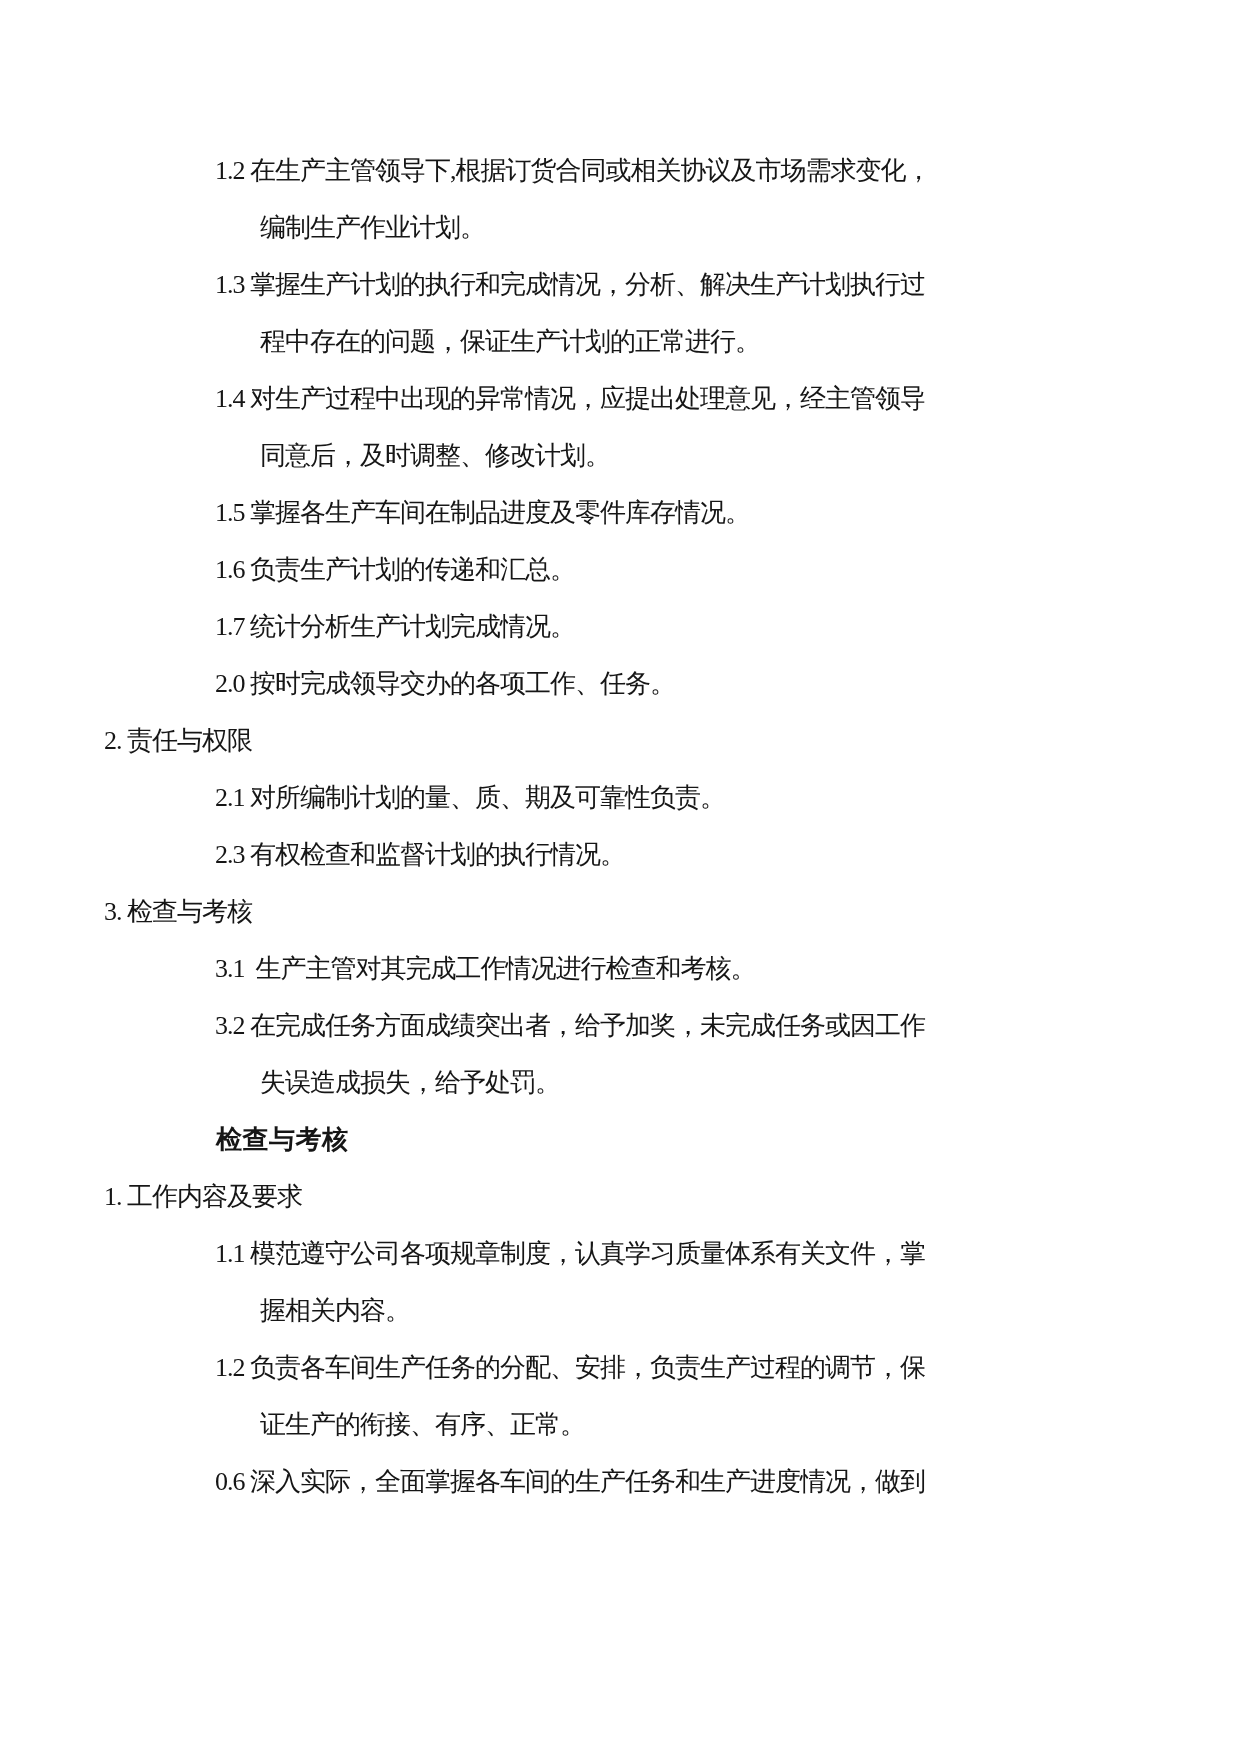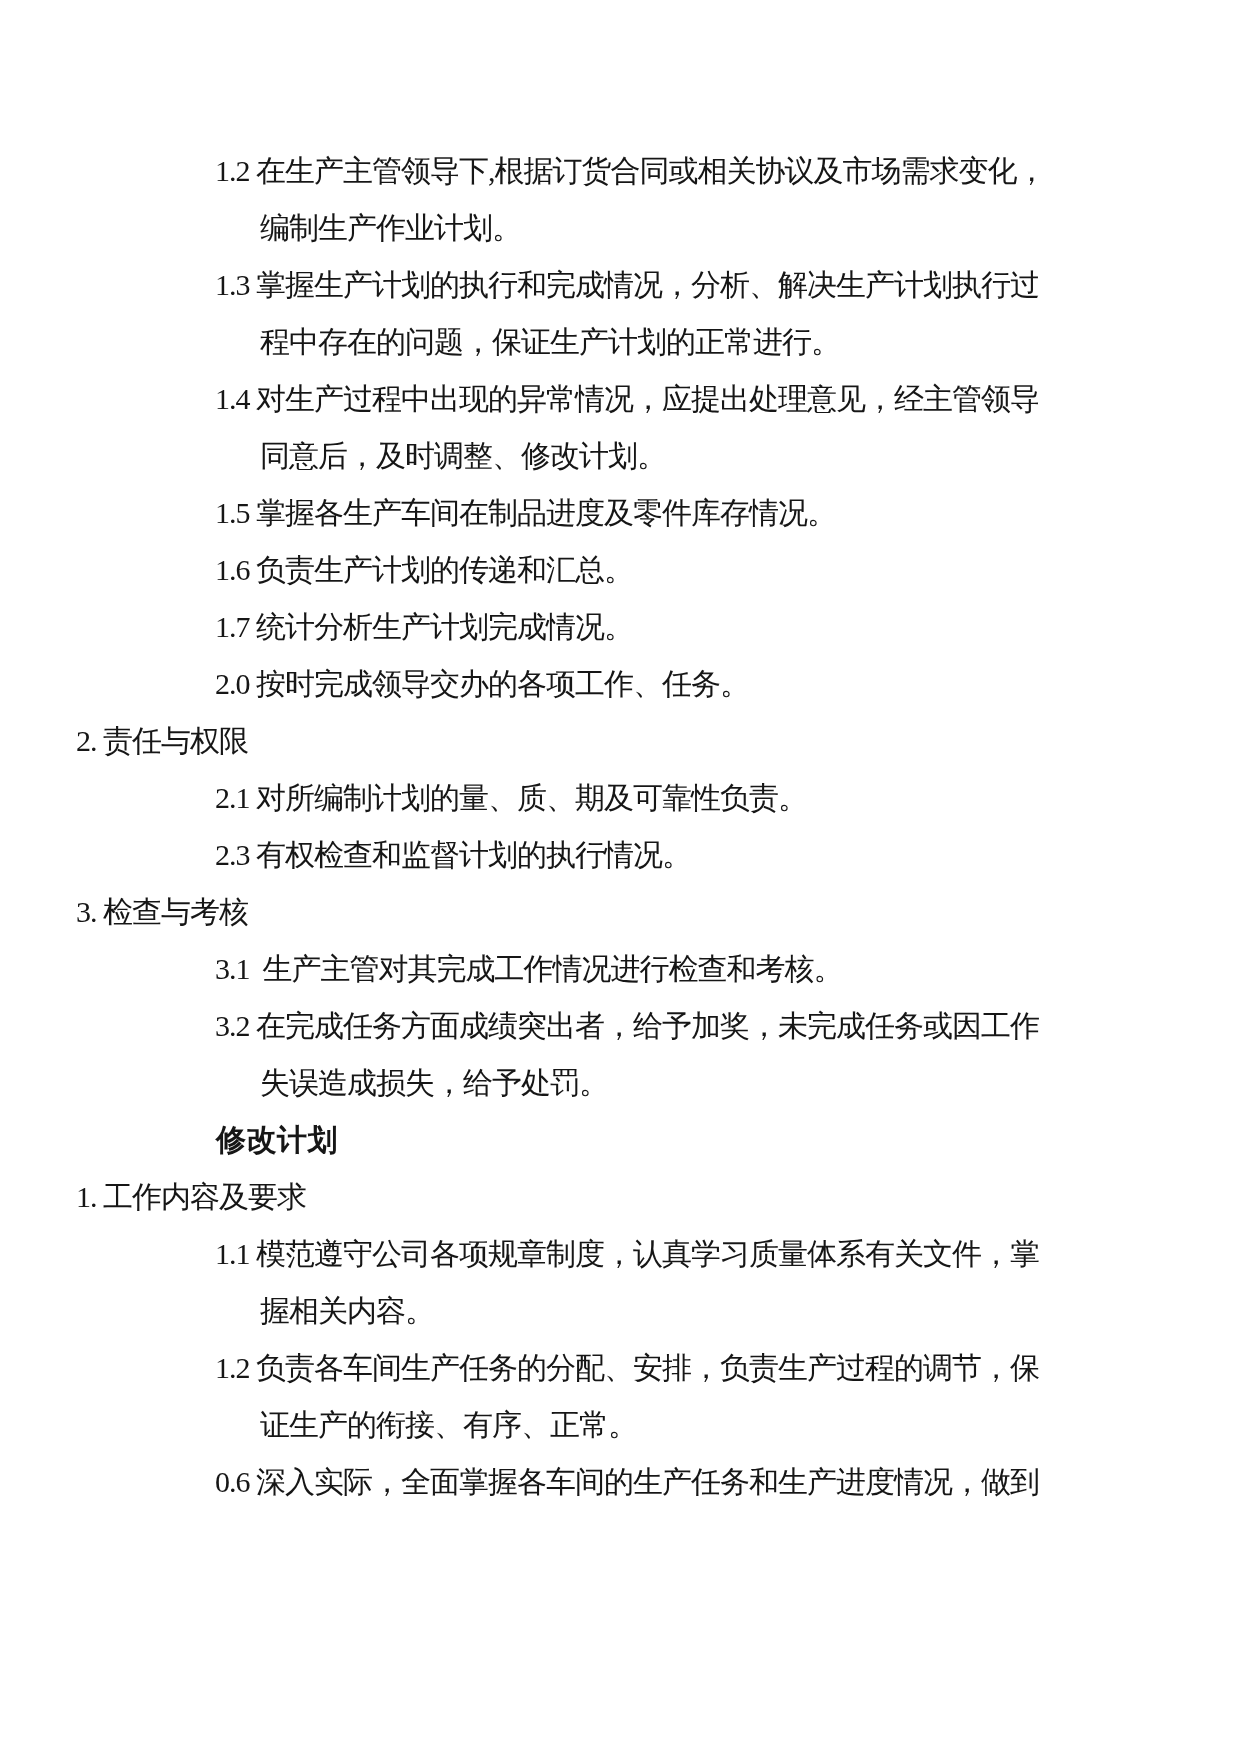--- a/index.html
+++ b/index.html
@@ -21,28 +21,28 @@
   }
   .text-block {
     position: absolute;
     top: 142px;
     left: 0;
     right: 0;
   }
   .line {
     height: 57px;
     line-height: 57px;
-    font-size: 30px;
+    font-size: 26px;
     letter-spacing: -1px;
     white-space: pre;
     color: #161616;
   }
   .indent-sub   { padding-left: 215px; }   
   .indent-cont  { padding-left: 260px; }   
-  .indent-top   { padding-left: 76px; }   
+  .indent-top   { padding-left: 104px; }   
   .indent-heading {
     padding-left: 216px;
     font-weight: 700;
     letter-spacing: 0.5px;
     font-family: "Liberation Sans", "DejaVu Sans", sans-serif;
   }
 </style>
 </head>
 <body style="background: rgb(255, 255, 255);">
 
@@ -58,21 +58,21 @@
       <div class="line indent-sub">1.6 负责生产计划的传递和汇总。</div>
       <div class="line indent-sub">1.7 统计分析生产计划完成情况。</div>
       <div class="line indent-sub">2.0 按时完成领导交办的各项工作、任务。</div>
       <div class="line indent-top">2. 责任与权限</div>
       <div class="line indent-sub">2.1 对所编制计划的量、质、期及可靠性负责。</div>
       <div class="line indent-sub">2.3 有权检查和监督计划的执行情况。</div>
       <div class="line indent-top">3. 检查与考核</div>
       <div class="line indent-sub">3.1  生产主管对其完成工作情况进行检查和考核。</div>
       <div class="line indent-sub">3.2 在完成任务方面成绩突出者，给予加奖，未完成任务或因工作</div>
       <div class="line indent-cont">失误造成损失，给予处罚。</div>
-      <div class="line indent-heading">修改计划</div>
+      <div class="line indent-heading">检查与考核</div>
       <div class="line indent-top">1. 工作内容及要求</div>
       <div class="line indent-sub">1.1 模范遵守公司各项规章制度，认真学习质量体系有关文件，掌</div>
       <div class="line indent-cont">握相关内容。</div>
       <div class="line indent-sub">1.2 负责各车间生产任务的分配、安排，负责生产过程的调节，保</div>
       <div class="line indent-cont">证生产的衔接、有序、正常。</div>
       <div class="line indent-sub">0.6 深入实际，全面掌握各车间的生产任务和生产进度情况，做到</div>
     </div>
 </div>
 
 </body></html>

